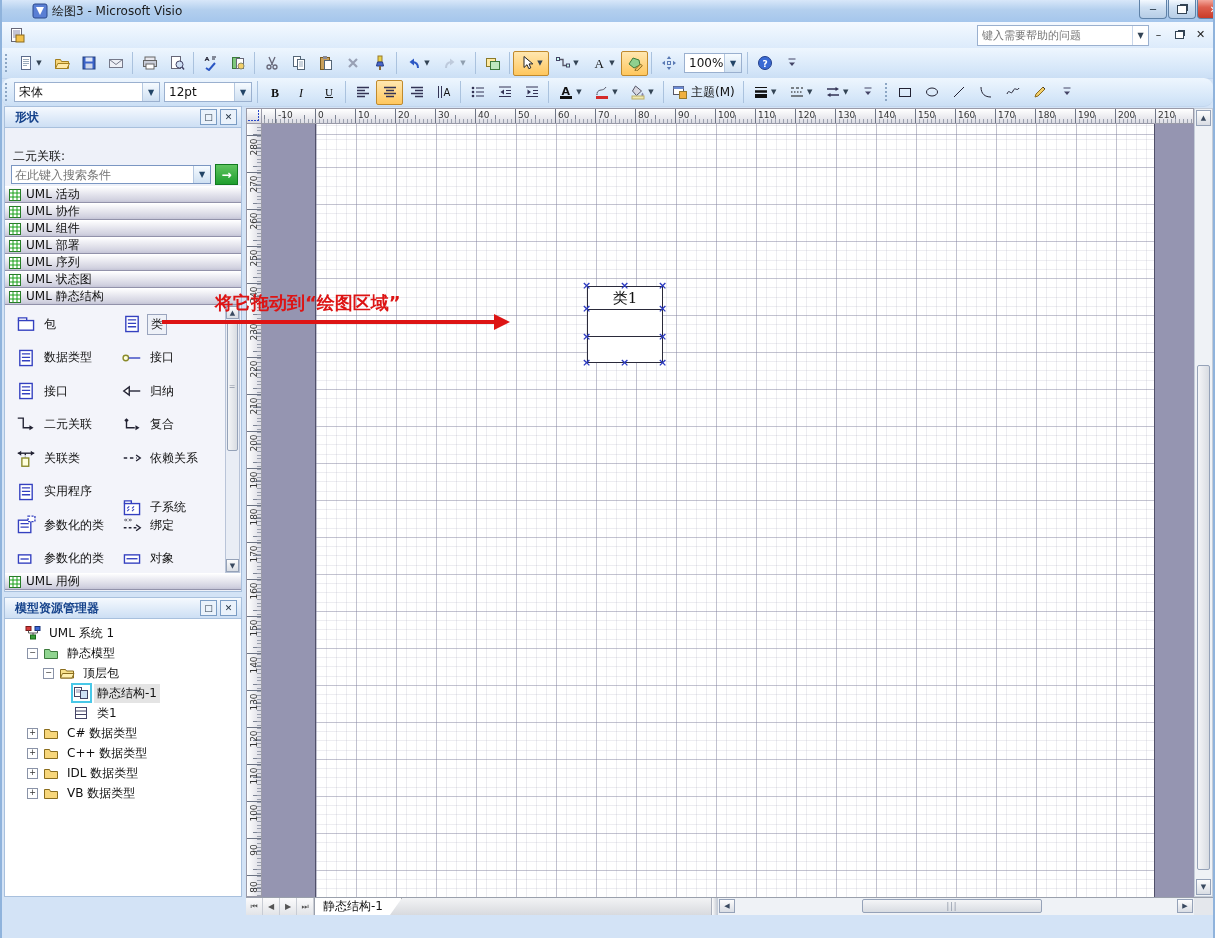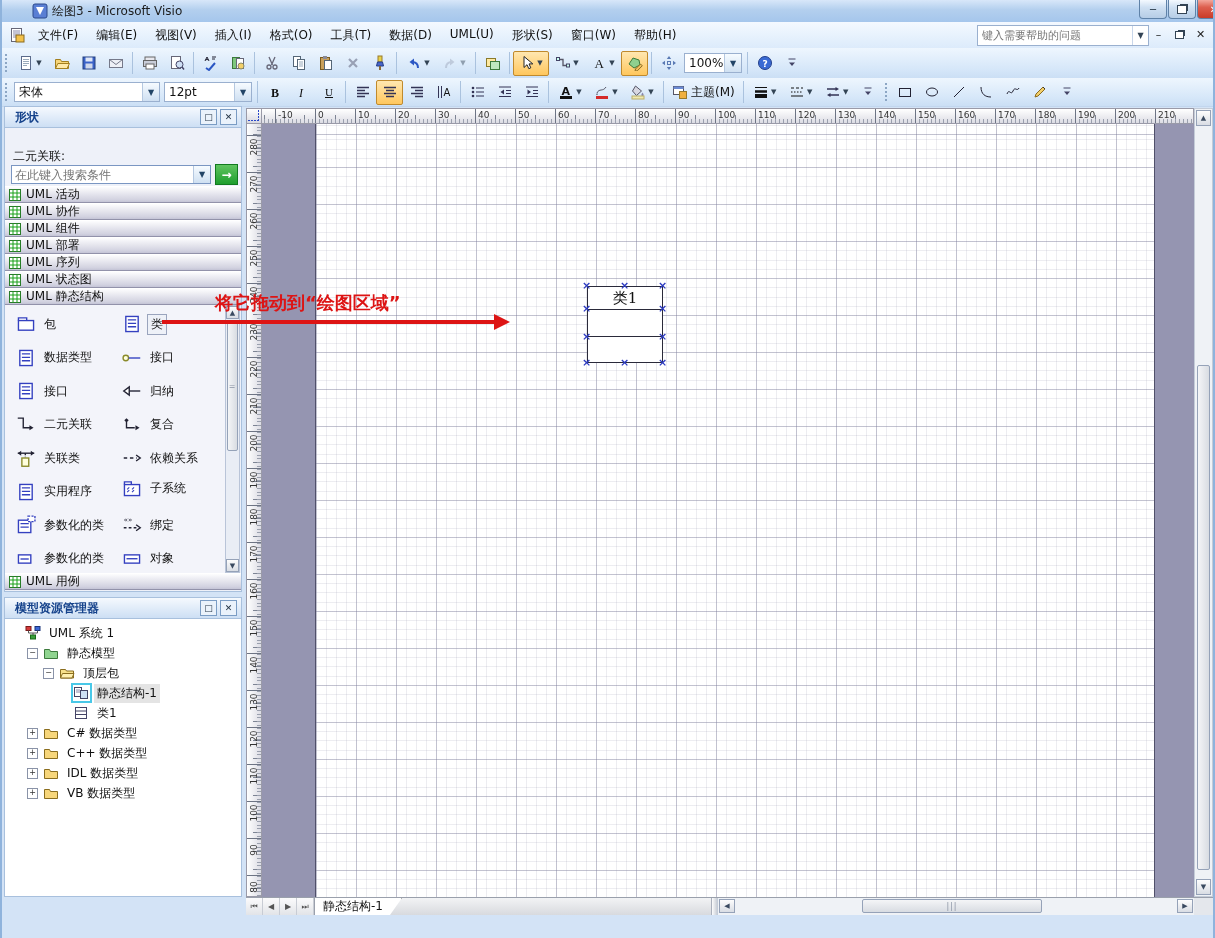--- a/index.html
+++ b/index.html
@@ -17,21 +17,21 @@
   #menubar{position:absolute;left:0;top:22px;width:100%;height:26px;background:linear-gradient(#f4f9ff,#dcebfb);display:flex;align-items:center;border-bottom:1px solid #c2d6ee;}
   .menu-item{padding:4px 9px;color:#111;cursor:default;white-space:nowrap;}
   #help-search{position:absolute;right:64px;top:3px;width:170px;height:19px;background:#fff;border:1px solid #9ab0cf;display:flex;align-items:center;}
   #help-search input{border:none;outline:none;width:150px;font-size:11px;color:#888;padding-left:4px;background:transparent;font-family:inherit;}
   #help-search .dd{width:15px;height:100%;display:flex;align-items:center;justify-content:center;font-size:8px;color:#345;border-left:1px solid #c8d6ea;}
   #mdi-buttons{position:absolute;right:4px;top:5px;display:flex;gap:4px;}
   .mdibtn{width:17px;height:15px;display:flex;align-items:center;justify-content:center;color:#222;font-size:11px;}
   
   .toolbar{position:absolute;left:0;width:100%;background:linear-gradient(#eef6fe,#d6e7f9 70%,#cbdff5);display:flex;align-items:center;border-bottom:1px solid #c2d6ee;}
   #toolbar1{top:48px;height:30px;}
-  #toolbar2{top:78px;height:28px;}
+  #toolbar2{top:78px;height:28px;border-radius:9px;}
   .grip{width:5px;height:20px;margin:0 3px 0 2px;background-image:radial-gradient(circle,#8ca6c4 1px,transparent 1.2px);background-size:4px 4px;flex:none;}
   .tbbtn{width:25px;height:23px;border:1px solid transparent;border-radius:2px;display:flex;align-items:center;justify-content:center;flex:none;position:relative;}
   .tbbtn.active{background:linear-gradient(#ffe7b0,#ffc75e);border-color:#c08a2d;}
   .tbbtn.disabled{opacity:.45;}
   .tbbtn.dd{width:34px;}
   .tbbtn .ddarrow{font-size:7px;color:#345;margin-left:2px;}
   .tbbtn svg{flex:none;}
   .tbbtn .tblabel{margin-left:3px;font-size:12px;color:#111;white-space:nowrap;}
   .tbbtn.withlabel{width:auto;padding:0 4px;}
   .sep{width:1px;height:22px;background:#aac2de;margin:0 3px;flex:none;}
@@ -140,33 +140,20 @@
       <div class="capbtn close">✕</div>
     </div>
   </div>
 
   <div id="menubar">
     <svg class="appicon" style="margin-left:7px" viewBox="0 0 16 16">
         <rect x="2.5" y="1.5" width="10" height="13" fill="#fff" stroke="#667"></rect>
         <path d="M4 4h7M4 6h7M4 8h7M4 10h5" stroke="#88a"></path>
         <rect x="7" y="8" width="8" height="7" fill="#f3c14a" stroke="#8a6a1e"></rect>
       </svg>
-    <div id="menu-items" style="display:flex;margin-left:4px;">
-        <div class="menu-item">文件(F)</div>
-        <div class="menu-item">编辑(E)</div>
-        <div class="menu-item">视图(V)</div>
-        <div class="menu-item">插入(I)</div>
-        <div class="menu-item">格式(O)</div>
-        <div class="menu-item">工具(T)</div>
-        <div class="menu-item">数据(D)</div>
-        <div class="menu-item">UML(U)</div>
-        <div class="menu-item">形状(S)</div>
-        <div class="menu-item">窗口(W)</div>
-        <div class="menu-item">帮助(H)</div>
-      </div>
     <div id="help-search">
       <input placeholder="键入需要帮助的问题" style="">
       <div class="dd">▼</div>
     </div>
     <div id="mdi-buttons">
       <div class="mdibtn">–</div>
       <div class="mdibtn">
           <span class="restore-glyph" style="width:7px;height:6px;"></span>
         </div>
       <div class="mdibtn">✕</div>
@@ -771,21 +758,21 @@
         </div>
         <div class="shape-item" style="left: 6px; top: 171.5px;">
           <span class="shicon">
             <svg width="22" height="22" viewBox="0 0 16 16">
               <rect x="3.5" y="2.5" width="9" height="11" fill="#fff" stroke="#3440c0"></rect>
               <path d="M5 5h6M5 7.5h6M5 10h6" stroke="#3440c0"></path>
             </svg>
           </span>
           <span class="shlabel">实用程序</span>
         </div>
-        <div class="shape-item" style="left: 112px; top: 168px;">
+        <div class="shape-item" style="left: 112px; top: 187px;">
           <span class="shicon">
             <svg width="22" height="22" viewBox="0 0 16 16">
               <path d="M2.5 5.5v-2h5v2" fill="#fff" stroke="#3440c0"></path>
               <rect x="2.5" y="5.5" width="11" height="8" fill="#fff" stroke="#3440c0"></rect>
               <path d="M4.5 9l1.5-1.5M4.5 11l1.5-1.5M8 9l1.5-1.5M8 11l1.5-1.5" stroke="#3440c0" stroke-width="0.8"></path>
             </svg>
           </span>
           <span class="shlabel">子系统</span>
         </div>
         <div class="shape-item" style="left: 6px; top: 205px;">

